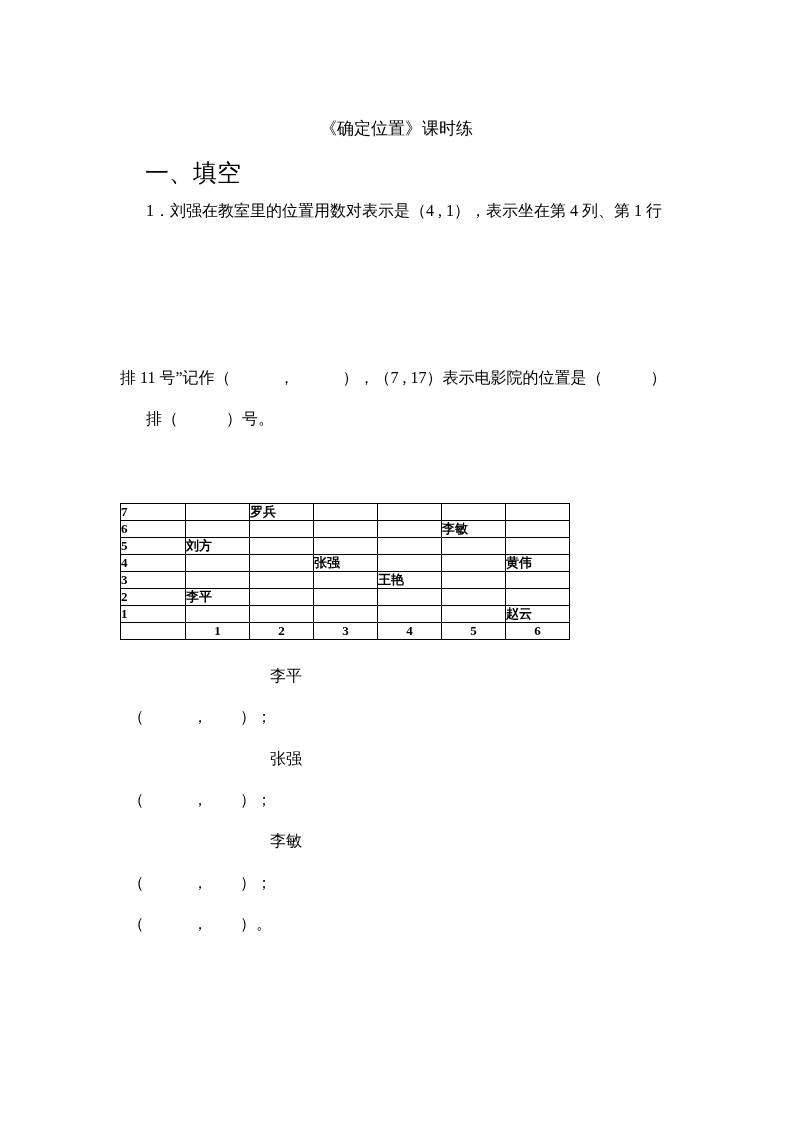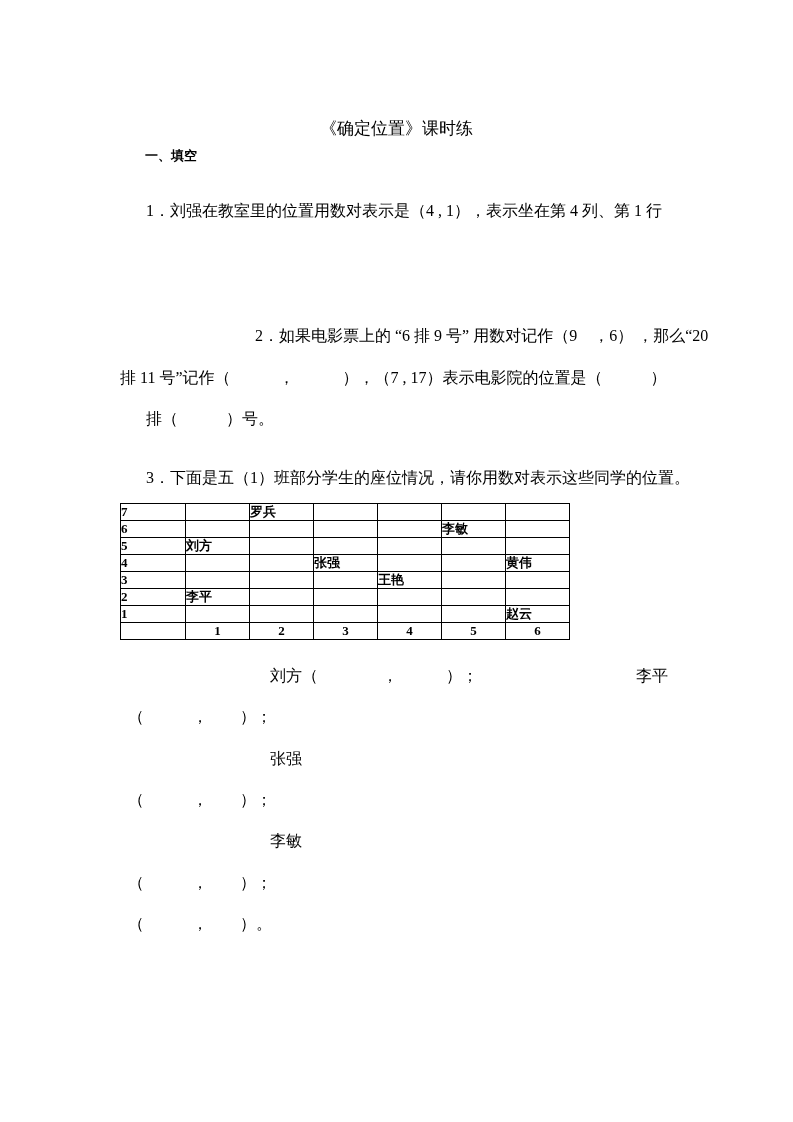--- a/index.html
+++ b/index.html
@@ -18,24 +18,24 @@
     position: absolute;
     top: 106px;
     left: 0;
     width: 100%;
     text-align: center;
     font-size: 17px;
     white-space: nowrap;
   }
   .section-heading {
     position: absolute;
-    top: 136px;
+    top: 146px;
     left: 145px;
-    font-size: 13px;
-    font-weight: bold;
+    font-size: 24px;
+    font-weight: normal;
     white-space: nowrap;
   }
   .text-line {
     position: absolute;
     font-size: 16px;
     line-height: 20px;
     white-space: nowrap;
   }
   .q1-l1 { top: 190px; left: 146px; text-align: center; }
   .q1-l2 { top: 231px; left: 120px; }
@@ -85,25 +85,23 @@
 <body>
 
 <div class="page">
 
   <div class="doc-title">《确定位置》课时练</div>
 
   <div class="section-heading">一、填空</div>
 
   <div class="text-line q1-l1">1．刘强在教室里的位置用数对表示是（4 , 1），表示坐在第 4 列、第 1 行</div>
 
-  <div class="text-line q2-l1">2．如果电影票上的 “6 排 9 号” 用数对记作（9　，6） ，那么“20</div>
   <div class="text-line q2-l2">排 11 号”记作（　　　，　　　），（7 , 17）表示电影院的位置是（　　　）</div>
   <div class="text-line q2-l3">排（　　　）号。</div>
 
-  <div class="text-line q3-intro">3．下面是五（1）班部分学生的座位情况，请你用数对表示这些同学的位置。</div>
 
   <table class="seating-grid">
     <tbody>
         <tr>
           <td class="row-label">7</td>
           <td class="seat-cell"></td>
           <td class="seat-cell">罗兵</td>
           <td class="seat-cell"></td>
           <td class="seat-cell"></td>
           <td class="seat-cell"></td>
@@ -169,21 +167,21 @@
           <td class="col-label">2</td>
           <td class="col-label">3</td>
           <td class="col-label">4</td>
           <td class="col-label">5</td>
           <td class="col-label">6</td>
         </tr>
       </tbody>
   </table>
 
   <div class="answers">
-      <div class="ans-line ans-line-a"><span><span>刘方</span><span>（　　　　，　　　）；</span></span><span>李平</span></div>
+      <div class="ans-line ans-line-a"><span>李平</span></div>
       <div class="ans-line ans-line-b">（　　　，　　）；</div>
       <div class="ans-line ans-line-a"><span>张强</span></div>
       <div class="ans-line ans-line-b">（　　　，　　）；</div>
       <div class="ans-line ans-line-a"><span>李敏</span></div>
       <div class="ans-line ans-line-b">（　　　，　　）；</div>
       <div class="ans-line ans-line-b">（　　　，　　）。</div>
     </div>
 
 </div>
 

